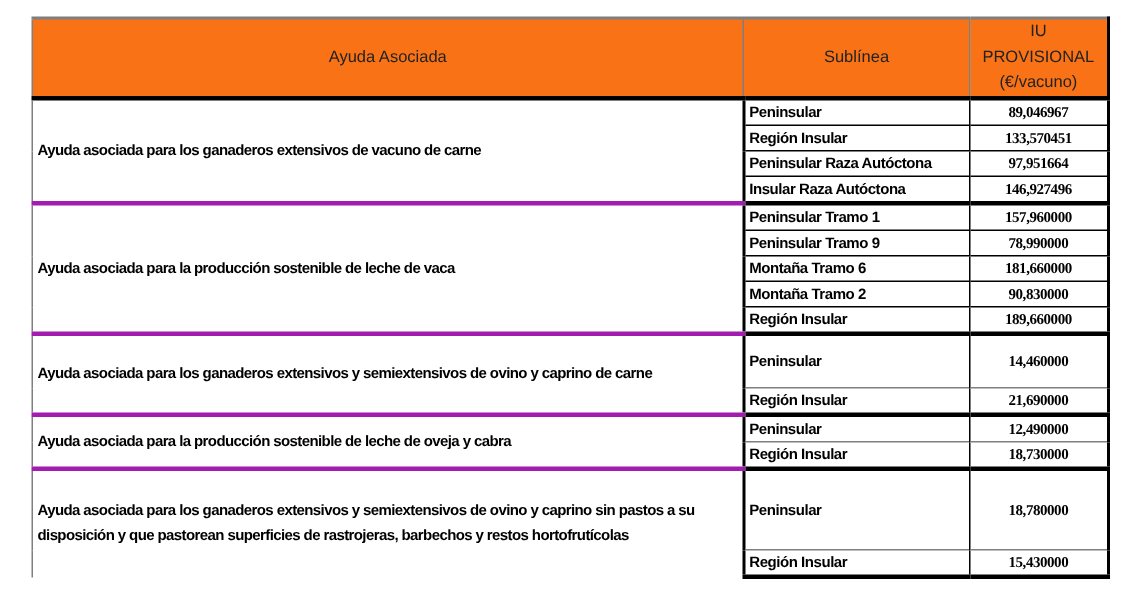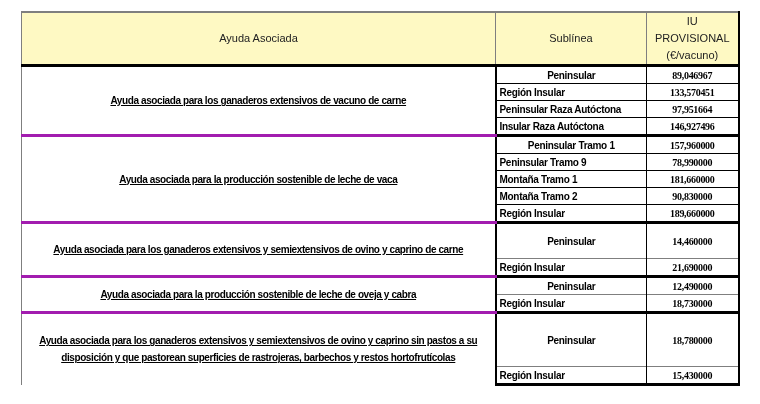--- a/index.html
+++ b/index.html
@@ -18,21 +18,21 @@
     table {
       border-collapse: collapse;
       table-layout: fixed;
       font-family: "Liberation Sans", sans-serif;
       color: #000;
     }
     col.c1 { width: 474px; }
     col.c2 { width: 151px; }
     col.c3 { width: 92px; }
     th {
-      background: #fef9c3;
+      background: #f97316;
       font-weight: normal;
       font-size: 11px;
       line-height: 17px;
       text-align: center;
       vertical-align: middle;
       border-top: 2px solid #7f7f7f;
       border-left: 1px solid #7f7f7f;
       border-right: 1px solid #7f7f7f;
       border-bottom: 3px solid #000;
       padding: 0 2px;
@@ -49,34 +49,33 @@
       white-space: nowrap;
       letter-spacing: -0.3px;
     }
     td.ayuda {
       white-space: normal;
       line-height: 17px;
       border-left: 1px solid #7f7f7f;
       border-right: 1px solid #7f7f7f;
       padding: 0 3px;
       letter-spacing: -0.4px;
-      text-decoration: underline;
     }
     td.sub {
       border-left: 2px solid #000;
       border-right: 1px solid #000;
       border-top: 1px solid #000;
     }
     td.val {
       text-align: center;
       border-right: 2px solid #000;
       border-top: 1px solid #000;
       font-family: Liberation Serif, serif;
     }
-    tr.group-start td { border-top: 3px solid #000; text-align: center; }
+    tr.group-start td { border-top: 3px solid #000; }
     tr.group-start td.ayuda { border-top: 3px solid #a21caf; }
     tr.first-row td.ayuda { border-top: none; }
     tr.thin-sep td.sub, tr.thin-sep td.val { border-top: 1px solid #7f7f7f; }
     tbody tr:last-child td { border-bottom: 3px solid #000; }
     td.tall { height: 34px; }
     td.tall-big { height: 52px; }
   </style>
 </head>
 <body>
 
@@ -121,21 +120,21 @@
     <tr class="group-start">
       <td class="ayuda" rowspan="5">Ayuda asociada para la producción sostenible de leche de vaca</td>
       <td class="sub">Peninsular Tramo 1</td>
       <td class="val">157,960000</td>
     </tr>
     <tr>
       <td class="sub">Peninsular Tramo 9</td>
       <td class="val">78,990000</td>
     </tr>
     <tr>
-      <td class="sub">Montaña Tramo 1</td>
+      <td class="sub">Montaña Tramo 6</td>
       <td class="val">181,660000</td>
     </tr>
     <tr>
       <td class="sub">Montaña Tramo 2</td>
       <td class="val">90,830000</td>
     </tr>
     <tr>
       <td class="sub">Región Insular</td>
       <td class="val">189,660000</td>
     </tr>

